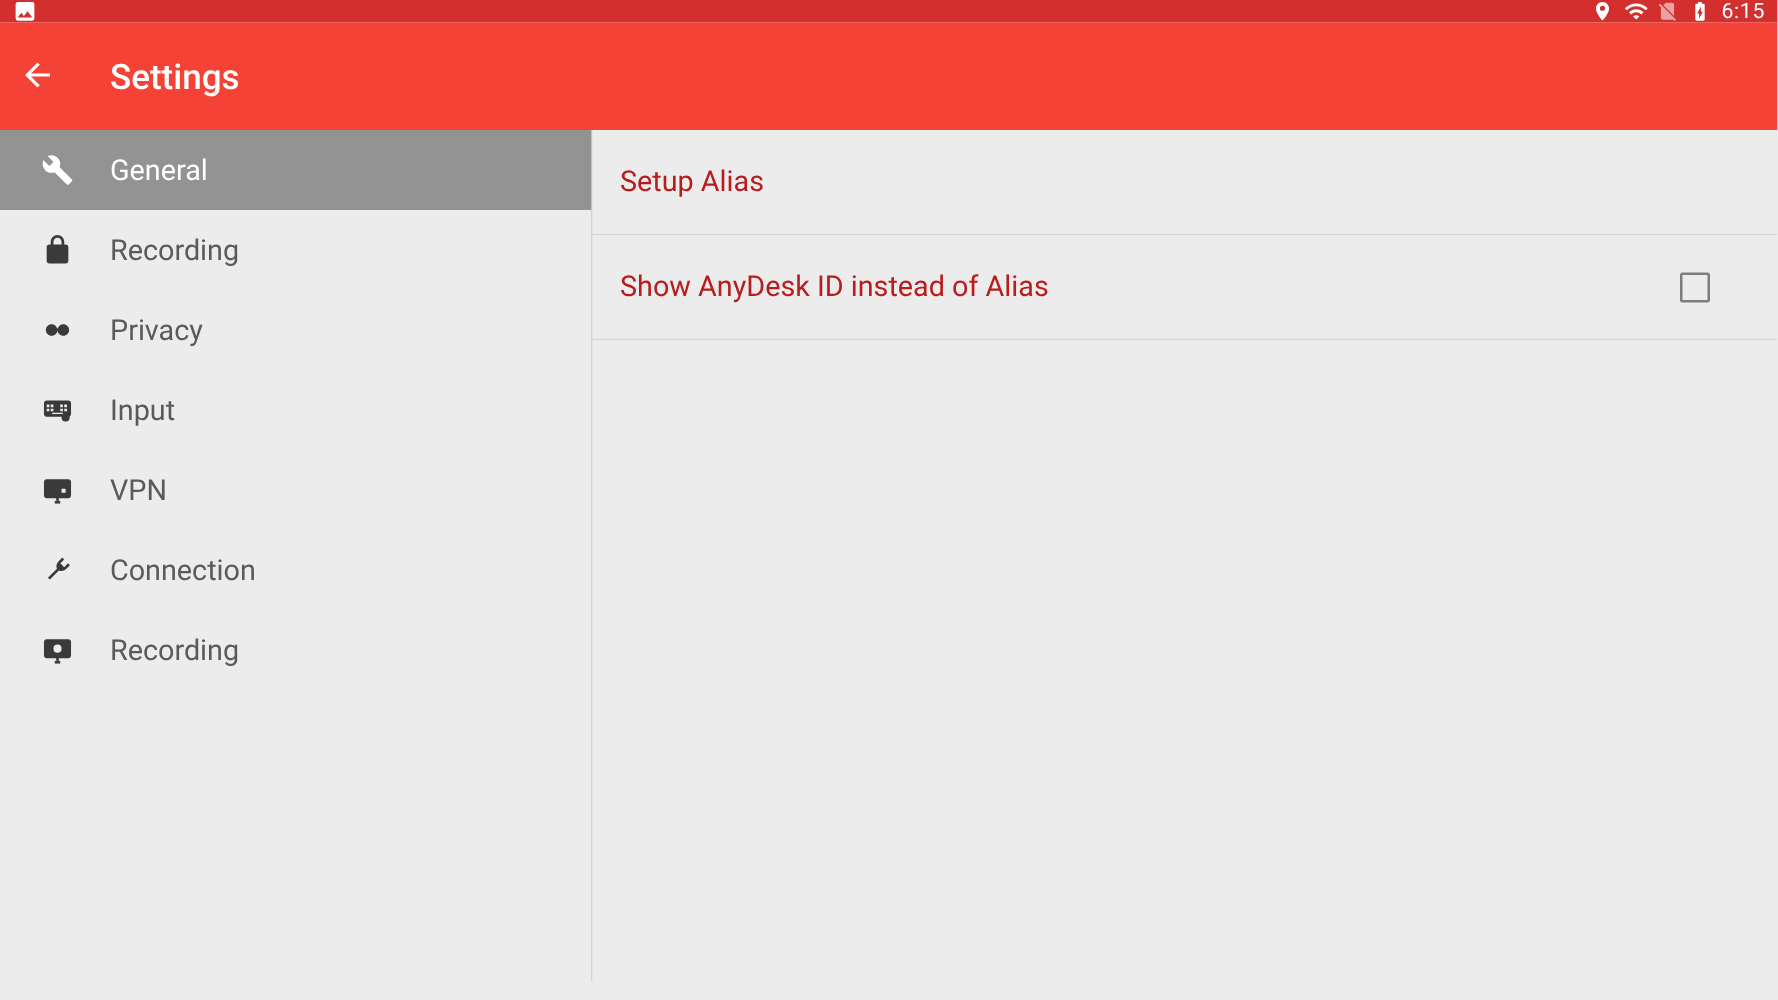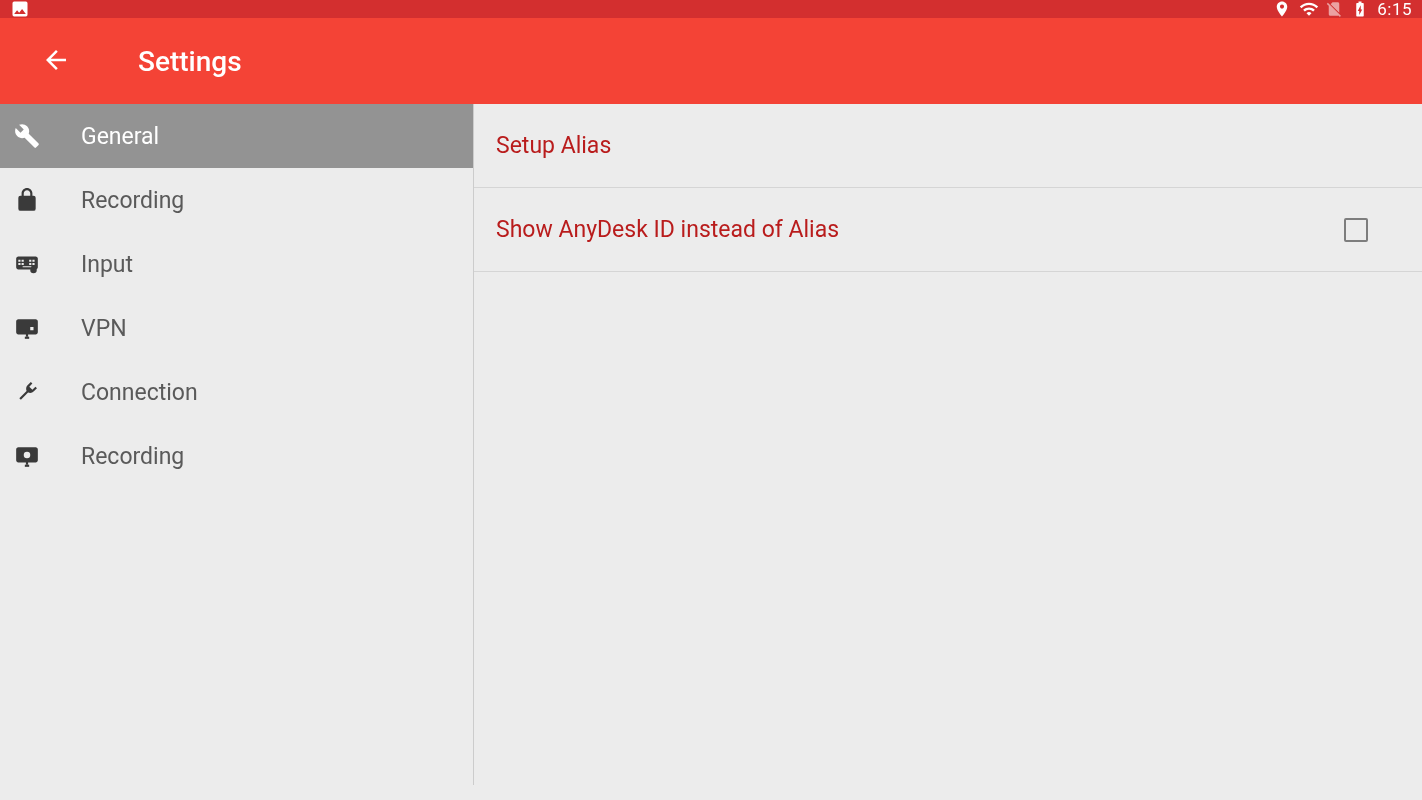--- a/index.html
+++ b/index.html
@@ -19,41 +19,41 @@
       padding: 0 10px;
       color: #fff;
     }
     .status-left, .status-right { display: flex; align-items: center; gap: 6px; }
     .status-right .clock { font-size: 17px; font-weight: 400; color: #fff; letter-spacing: .5px; }
     .app-bar {
       height: 86px;
       background: #f44336;
       display: flex;
       align-items: center;
-      padding-left: 38px;
-      gap: 64px;
+      padding-left: 12px;
+      gap: 40px;
     }
     .back-btn {
       color: #fff; display: flex; align-items: center; justify-content: center;
       width: 36px; height: 36px; cursor: pointer;
       border: none; background: transparent;
     }
     .app-title { color: #fff; font-size: 28px; font-weight: 500; }
     .main { display: flex; height: calc(800px - 33px - 86px); }
     .sidebar {
       width: 474px;
       background: #ececec;
       border-right: 1px solid #ccc;
     }
     .sidebar-item {
       height: 64px;
       display: flex;
       align-items: center;
-      padding-left: 13px;
-      gap: 40px;
+      padding-left: 32px;
+      gap: 28px;
       cursor: pointer;
       font-size: 23px;
       color: #5a5a5a;
       font-weight: 400;
     }
     .sidebar-item .icon { width: 28px; height: 28px; display: flex; align-items: center; justify-content: center; }
     .sidebar-item .icon svg { fill: #3a3a3a; }
     .sidebar-item.active { background: #939393; color: #fff; }
     .sidebar-item.active .icon svg { fill: #fff; }
     .content { flex: 1; background: #ececec; }
@@ -139,20 +139,28 @@
     <div class="sidebar-item">
       <span class="icon">
         <svg viewBox="0 0 24 24" width="26" height="26">
             <path d="M18 8h-1V6c0-2.76-2.24-5-5-5S7 3.24 7 6v2H6a2 2 0 0 0-2 2v10a2 2 0 0 0 2 2h12a2 2 0 0 0 2-2V10a2 2 0 0 0-2-2zM9 6c0-1.66 1.34-3 3-3s3 1.34 3 3v2H9V6z"></path>
           </svg>
       </span>
       <span>Recording</span>
     </div>
     <div class="sidebar-item">
       <span class="icon">
+        <svg viewBox="0 0 24 24" width="28" height="28">
+            <path d="M4 12c0 2.2 1.8 4 4 4s4-1.8 4-4h0c0 2.2 1.8 4 4 4s4-1.8 4-4c0-2.2-1.8-4-4-4-1.9 0-3.4 1.3-3.9 3h-.3c-.4-1.7-2-3-3.8-3-2.2 0-4 1.8-4 4z"></path>
+          </svg>
+      </span>
+      <span>Privacy</span>
+    </div>
+    <div class="sidebar-item">
+      <span class="icon">
         <svg viewBox="0 0 24 24" width="26" height="26">
             <path d="M20 5H4c-1.1 0-2 .9-2 2v8c0 1.1.9 2 2 2h16c1.1 0 2-.9 2-2V7c0-1.1-.9-2-2-2zM7 8h2v2H7V8zm0 3h2v2H7v-2zM4 8h2v2H4V8zm0 3h2v2H4v-2zm12 4H8v-1h8v1zm0-2h-2v-2h2v2zm0-3h-2V8h2v2zm3 3h-2v-2h2v2zm0-3h-2V8h2v2z"></path>
             <circle cx="18" cy="17.5" r="3"></circle>
           </svg>
       </span>
       <span>Input</span>
     </div>
     <div class="sidebar-item">
       <span class="icon">
         <svg viewBox="0 0 24 24" width="26" height="26">

